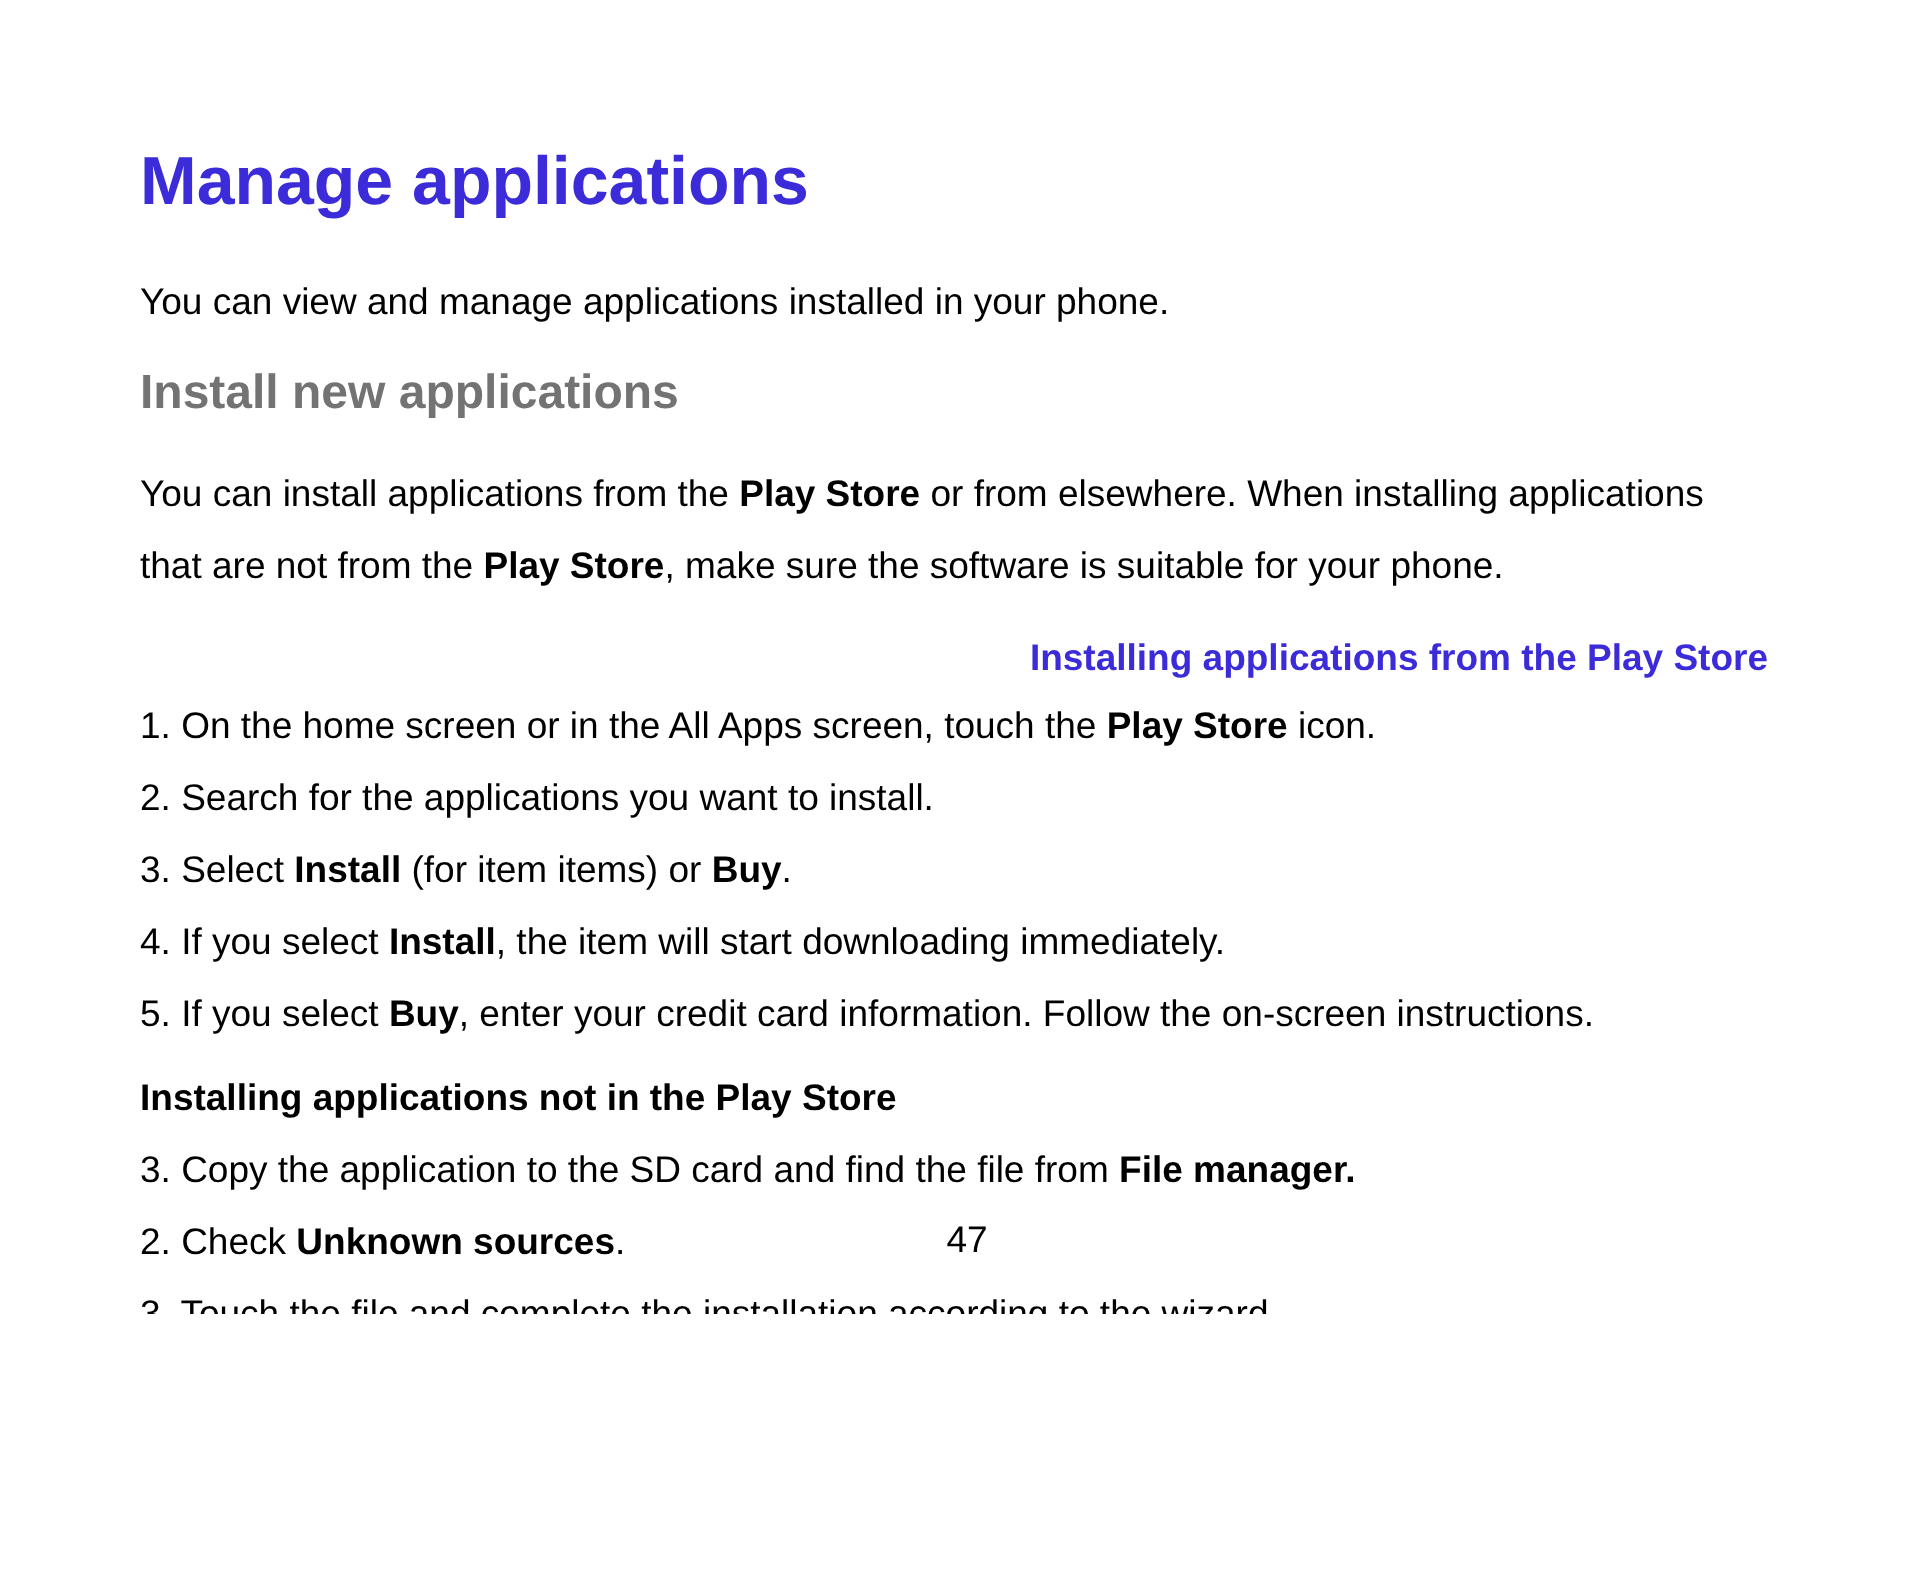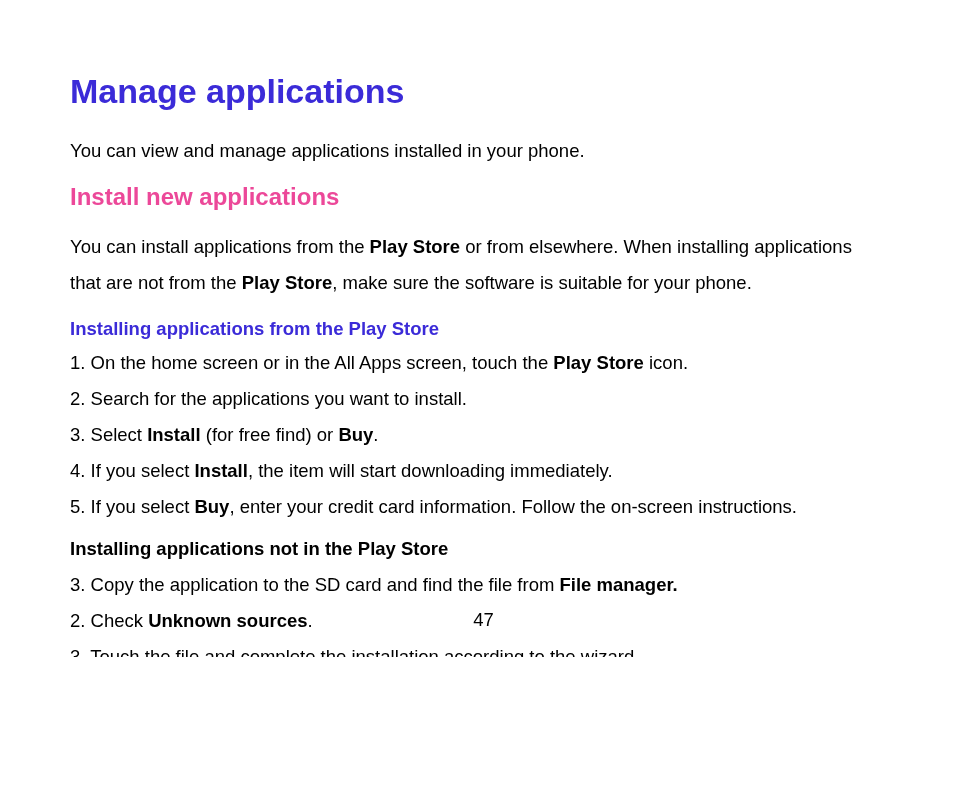--- a/index.html
+++ b/index.html
@@ -21,31 +21,32 @@
     font-size: 34px;
     font-weight: bold;
     margin: 0 0 22px 0;
   }
   .p {
     font-size: 18.5px;
     line-height: 36px;
     margin: 0 0 12px 0;
   }
   .h2 {
-    color: #ec4899;
+    color: #737373;
     font-size: 24px;
     font-weight: bold;
     margin: 14px 0 18px 0;
   }
   .h3-blue {
     color: #3b2bd8;
     font-size: 18.5px;
     font-weight: bold;
     margin: 0 0 0 0;
     line-height: 32px;
+    text-align: right;
   }
   .h3-black {
     font-size: 18.5px;
     font-weight: bold;
     margin: 6px 0 0 0;
     line-height: 36px;
   }
   .li {
     font-size: 18.5px;
     line-height: 36px;
@@ -79,21 +80,21 @@
 
   <div class="h3-blue">Installing applications from the Play Store</div>
 
   <p class="li">
     <span>1. On the home screen or in the All Apps screen, touch the </span><span class="b">Play Store</span><span> icon.</span>
   </p>
   <p class="li">
     <span>2. Search for the applications you want to install.</span>
   </p>
   <p class="li">
-    <span>3. Select </span><span class="b">Install</span><span> (for free find) or </span><span class="b">Buy</span><span>.</span>
+    <span>3. Select </span><span class="b">Install</span><span> (for item items) or </span><span class="b">Buy</span><span>.</span>
   </p>
   <p class="li">
     <span>4. If you select </span><span class="b">Install</span><span>, the item will start downloading immediately.</span>
   </p>
   <p class="li">
     <span>5. If you select </span><span class="b">Buy</span><span>, enter your credit card information. Follow the on-screen instructions.</span>
   </p>
 
   <div class="h3-black">Installing applications not in the Play Store</div>
 

